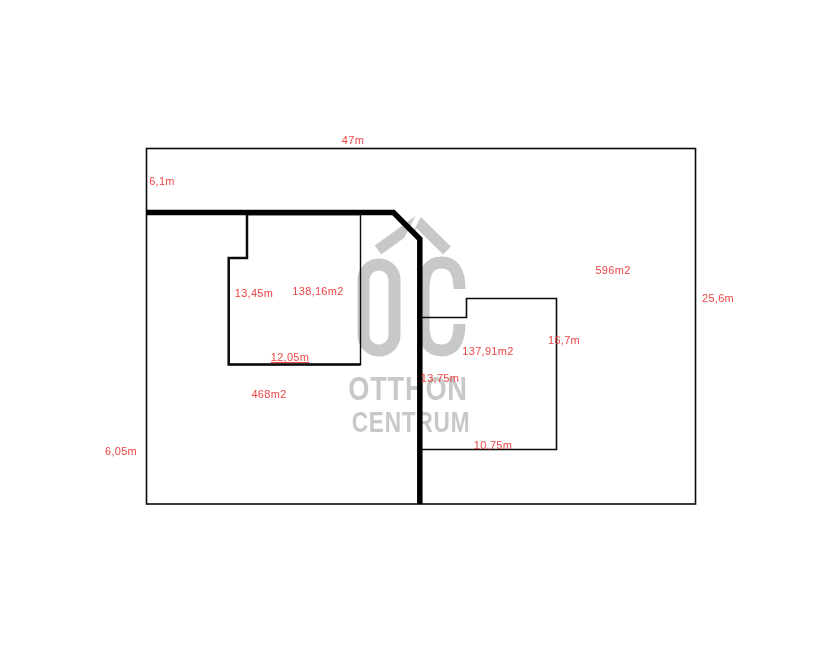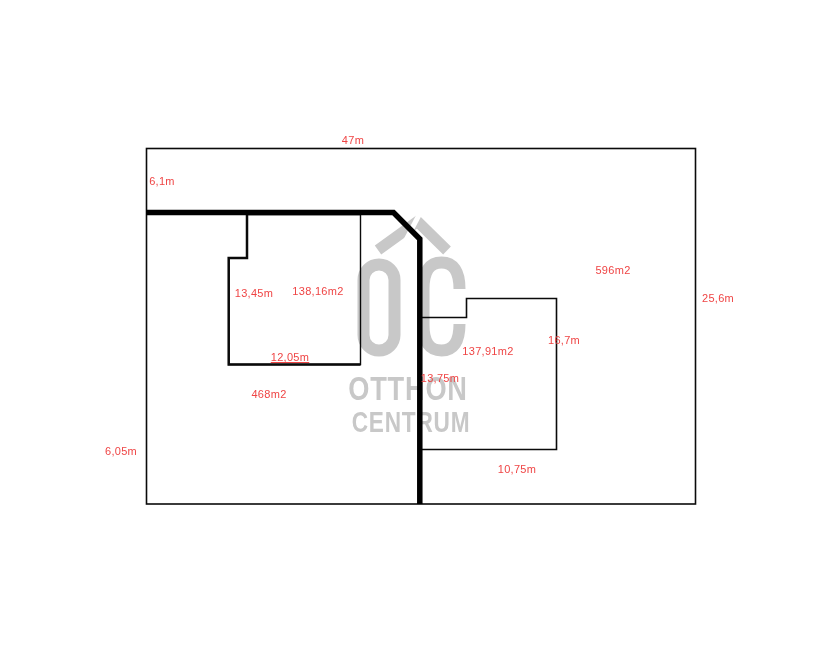--- a/index.html
+++ b/index.html
@@ -96,19 +96,19 @@
   <div class="meas" style="left:613px; top:270px;">596m2</div>
 
   <div class="meas" style="left:718px; top:298px;">25,6m</div>
 
   <div class="meas" style="left:488px; top:351px;">137,91m2</div>
 
   <div class="meas" style="left:564px; top:340px;">16,7m</div>
 
   <div class="meas" style="left:440px; top:378px;">13,75m</div>
 
-  <div class="meas" style="left:493px; top:469px;margin-left:24px;">10,75m</div>
+  <div class="meas" style="left:493px; top:445px;">10,75m</div>
 
   <div class="meas" style="left:121px; top:418px;margin-top:33px;">6,05m</div>
 
   <div class="meas" style="left:269px; top:394px;">468m2</div>
 
 </div>
 
 </body></html>

